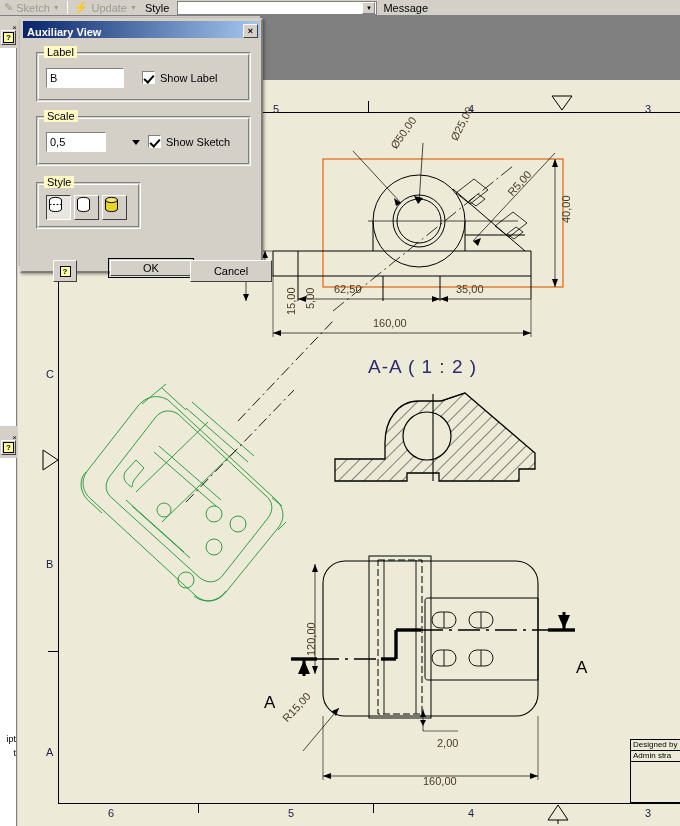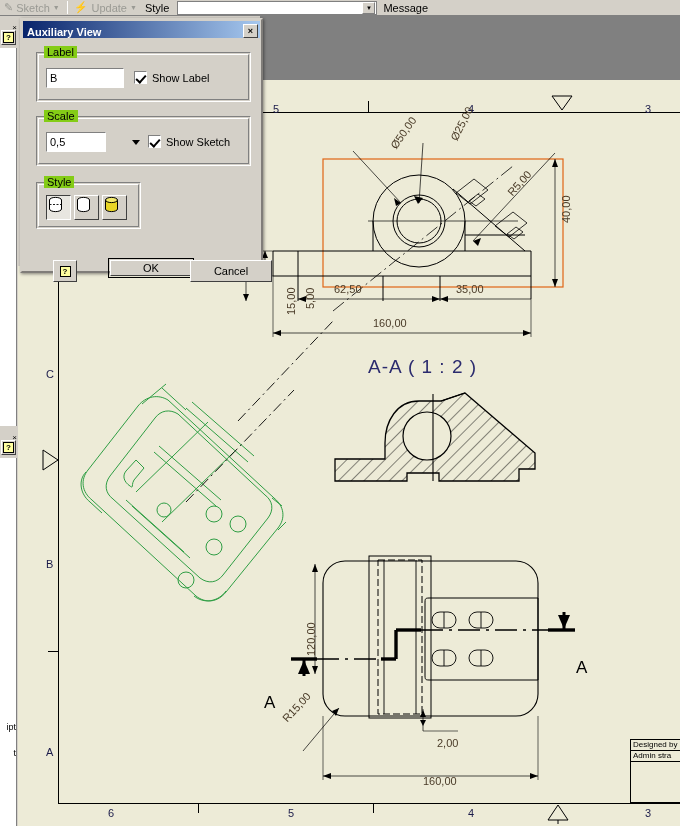--- a/index.html
+++ b/index.html
@@ -107,21 +107,21 @@
     width:15px; height:14px; background:#d4d0c8; color:#000;
     border:1px solid #fff; border-right-color:#404040; border-bottom-color:#404040;
     font-size:9px; font-weight:bold; display:flex; align-items:center; justify-content:center;
   }
   .group{
     position:absolute; border:1px solid #808080; border-right-color:#fff; border-bottom-color:#fff;
   }
   .group-in{ position:absolute; inset:1px; border:1px solid #fff;
      border-right-color:#808080; border-bottom-color:#808080; pointer-events:none;}
   .group-lbl{
-    position:absolute; top:-7px; left:7px; background:#84cc16; padding:0 3px;
+    position:absolute; top:-7px; left:7px; background:#fef9c3; padding:0 3px;
     font-size:11px; color:#000;
   }
   .txtfield{
     position:absolute; background:#fff; border:1px solid #808080;
     border-right-color:#fff; border-bottom-color:#fff;
     font-size:11px; color:#000; padding:1px 3px; display:flex; align-items:center;
   }
   .chk{ position:absolute; display:flex; align-items:center; gap:5px; font-size:11px; color:#000;}
   .chkbox{
     width:13px; height:13px; background:#fff; border:1px solid #808080;
@@ -182,21 +182,21 @@
   </div>
   <div class="panel-body" style="top:32px;height:400px;"></div>
 
   <div class="panel-head" style="top:410px;">
     <span>×</span>
   </div>
   <div class="panel-q" style="top:424px;">
     <span class="qglyph">?</span>
   </div>
   <div class="panel-body" style="top:442px;height:384px;">
-    <span class="panel-txt" style="top:264px;">ipt</span>
+    <span class="panel-txt" style="top:276px;">ipt</span>
     <span class="panel-txt" style="top:290px;">t</span>
   </div>
 </div>
 
 <div class="canvas">
 
   <div class="graybar"></div>
 
   <div class="sheet-rule" style="left:40px; top:88px; width:1px; height:700px;"></div>
   <div class="sheet-rule" style="left:40px; top:96px; width:622px; height:1px;"></div>
@@ -426,21 +426,21 @@
   <div class="dlg-title">
     <span>Auxiliary View</span>
     <span class="dlg-x">×</span>
   </div>
 
   <div class="group" style="left:14px; top:32px; width:215px; height:50px;">
     <div class="group-in"></div>
     <span class="group-lbl">Label</span>
   </div>
   <div class="txtfield" style="left:24px; top:48px; width:78px; height:20px;">B</div>
-  <div class="chk" style="left:112px; top:51px;">
+  <div class="chk" style="left:120px; top:51px;">
     <span class="chkbox"></span>
     <span>Show Label</span>
   </div>
 
   <div class="group" style="left:14px; top:96px; width:215px; height:50px;">
     <div class="group-in"></div>
     <span class="group-lbl">Scale</span>
   </div>
   <div class="txtfield" style="left:24px; top:112px; width:60px; height:20px;">0,5</div>
   <span class="combo-arrow" style="left:110px; top:120px;"></span>

